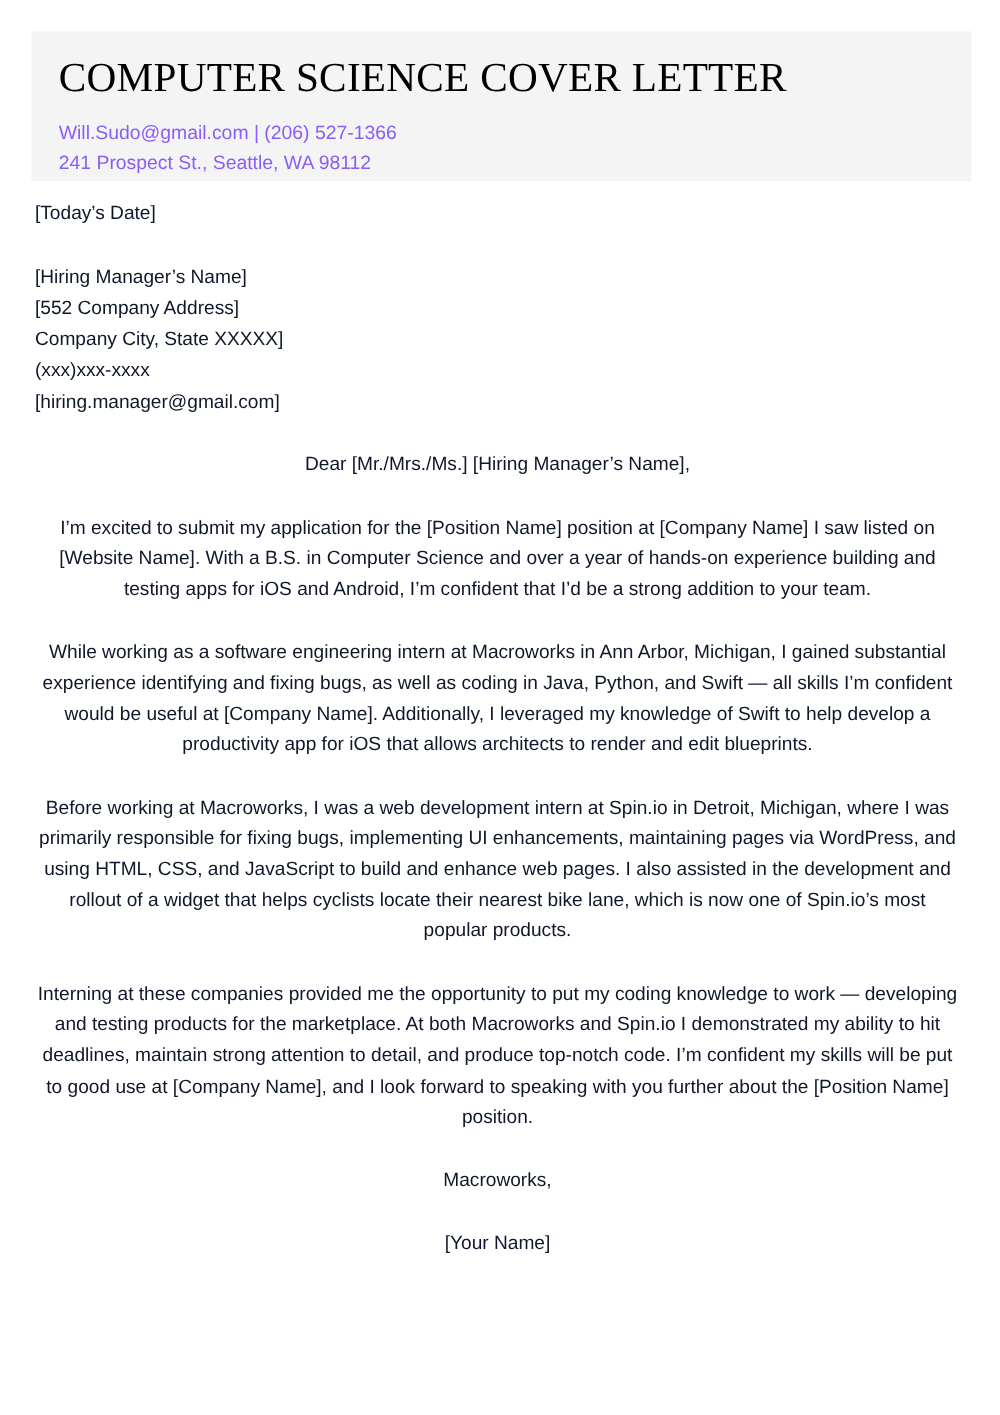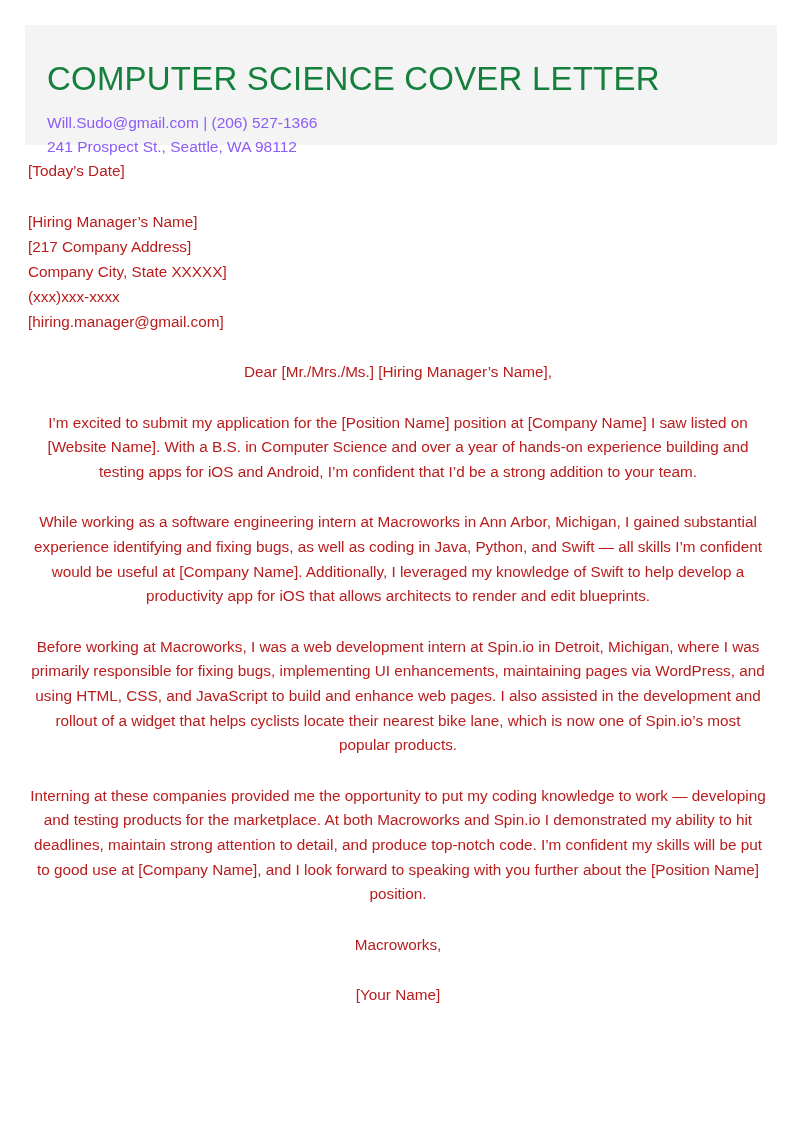--- a/index.html
+++ b/index.html
@@ -29,47 +29,47 @@
     left: 25px;
     top: 25px;
     width: 752px;
     height: 120px;
     background: #f4f4f4;
     box-sizing: border-box;
     padding: 18px 0 0 22px;
   }
 
   .letter-title {
-    font-family: Liberation Sans, sans-serif;
+    font-family: Liberation Serif, serif;
     font-size: 33px;
     line-height: 40px;
     font-weight: 400;
     letter-spacing: 0.2px;
-    color: #15803d;
-    margin: 16px 0 12px 0;
+    color: #000000;
+    margin: 0 0 12px 0;
     white-space: nowrap;
   }
 
   .contact-line {
     font-size: 15.5px;
     line-height: 24px;
     font-weight: 400;
     color: #8b5cf6;
     white-space: nowrap;
   }
 
   
   .letter-body {
     position: absolute;
     left: 28px;
     top: 158px;
     width: 740px;
     font-size: 15.3px;
     line-height: 24.6px;
-    color: #b91c1c;
+    color: #0f172a;
   }
 
   .block {
     margin: 0 0 26px 0;
   }
   .block.tight {
     margin-bottom: 12px;
   }
 
   .line {
@@ -99,21 +99,21 @@
   </div>
 
   <div class="letter-body">
 
     <div class="block">
       <span class="line">[Today’s Date]</span>
     </div>
 
     <div class="block">
       <span class="line">[Hiring Manager’s Name]</span>
-      <span class="line">[217 Company Address]</span>
+      <span class="line">[552 Company Address]</span>
       <span class="line">Company City, State XXXXX]</span>
       <span class="line">(xxx)xxx-xxxx</span>
       <span class="line">[hiring.manager@gmail.com]</span>
     </div>
 
     <div class="block">
       <p class="para salutation">Dear [Mr./Mrs./Ms.] [Hiring Manager’s Name],</p>
     </div>
 
     <div class="block">

